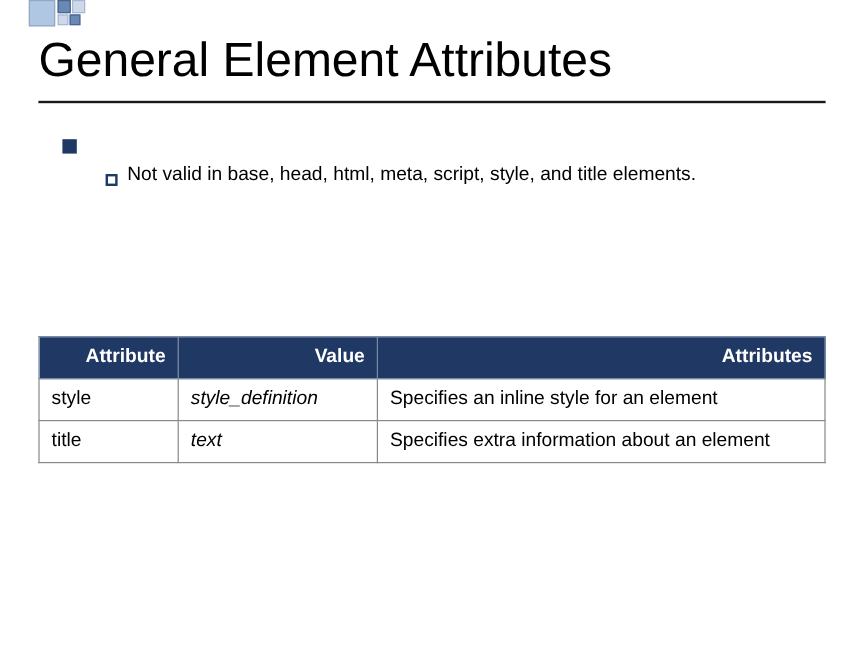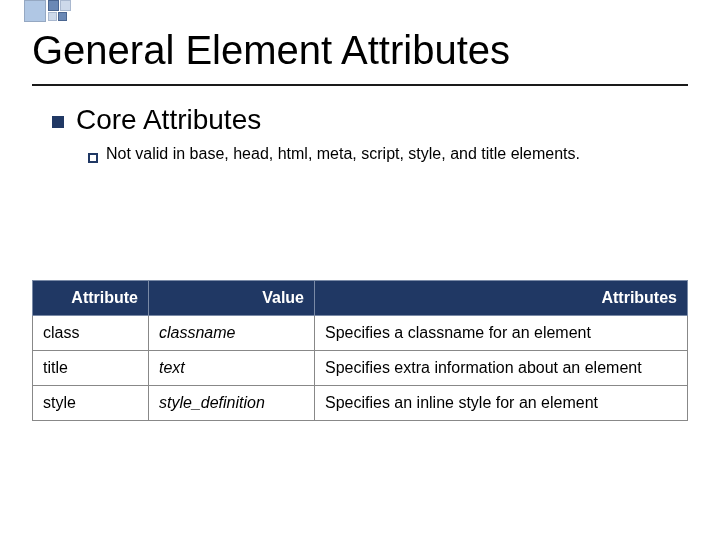--- a/index.html
+++ b/index.html
@@ -162,50 +162,44 @@
         </div>
     </div>
   </div>
 
   <div class="title">General Element Attributes</div>
   <div class="rule"></div>
 
   <div class="body">
     <div class="lvl1">
       <span class="bullet-sq"></span>
-      <span>Core Attributes</span>
     </div>
     <div class="lvl2">
       <span class="bullet-hollow"></span>
       <span>Not valid in base, head, html, meta, script, style, and title elements.</span>
     </div>
   </div>
 
   <div class="table-wrap">
     <table>
       <thead>
         <tr>
           <th>Attribute</th>
           <th>Value</th>
           <th>Attributes</th>
         </tr>
       </thead>
       <tbody>
         <tr>
-          <td class="attr">class</td>
-          <td class="val">classname</td>
-          <td class="desc">Specifies a classname for an element</td>
+          <td class="attr">style</td>
+          <td class="val">style_definition</td>
+          <td class="desc">Specifies an inline style for an element</td>
         </tr>
         <tr>
           <td class="attr">title</td>
           <td class="val">text</td>
           <td class="desc">Specifies extra information about an element</td>
         </tr>
-        <tr>
-          <td class="attr">style</td>
-          <td class="val">style_definition</td>
-          <td class="desc">Specifies an inline style for an element</td>
-        </tr>
       </tbody>
     </table>
   </div>
 
 </div>
 
 </body></html>

